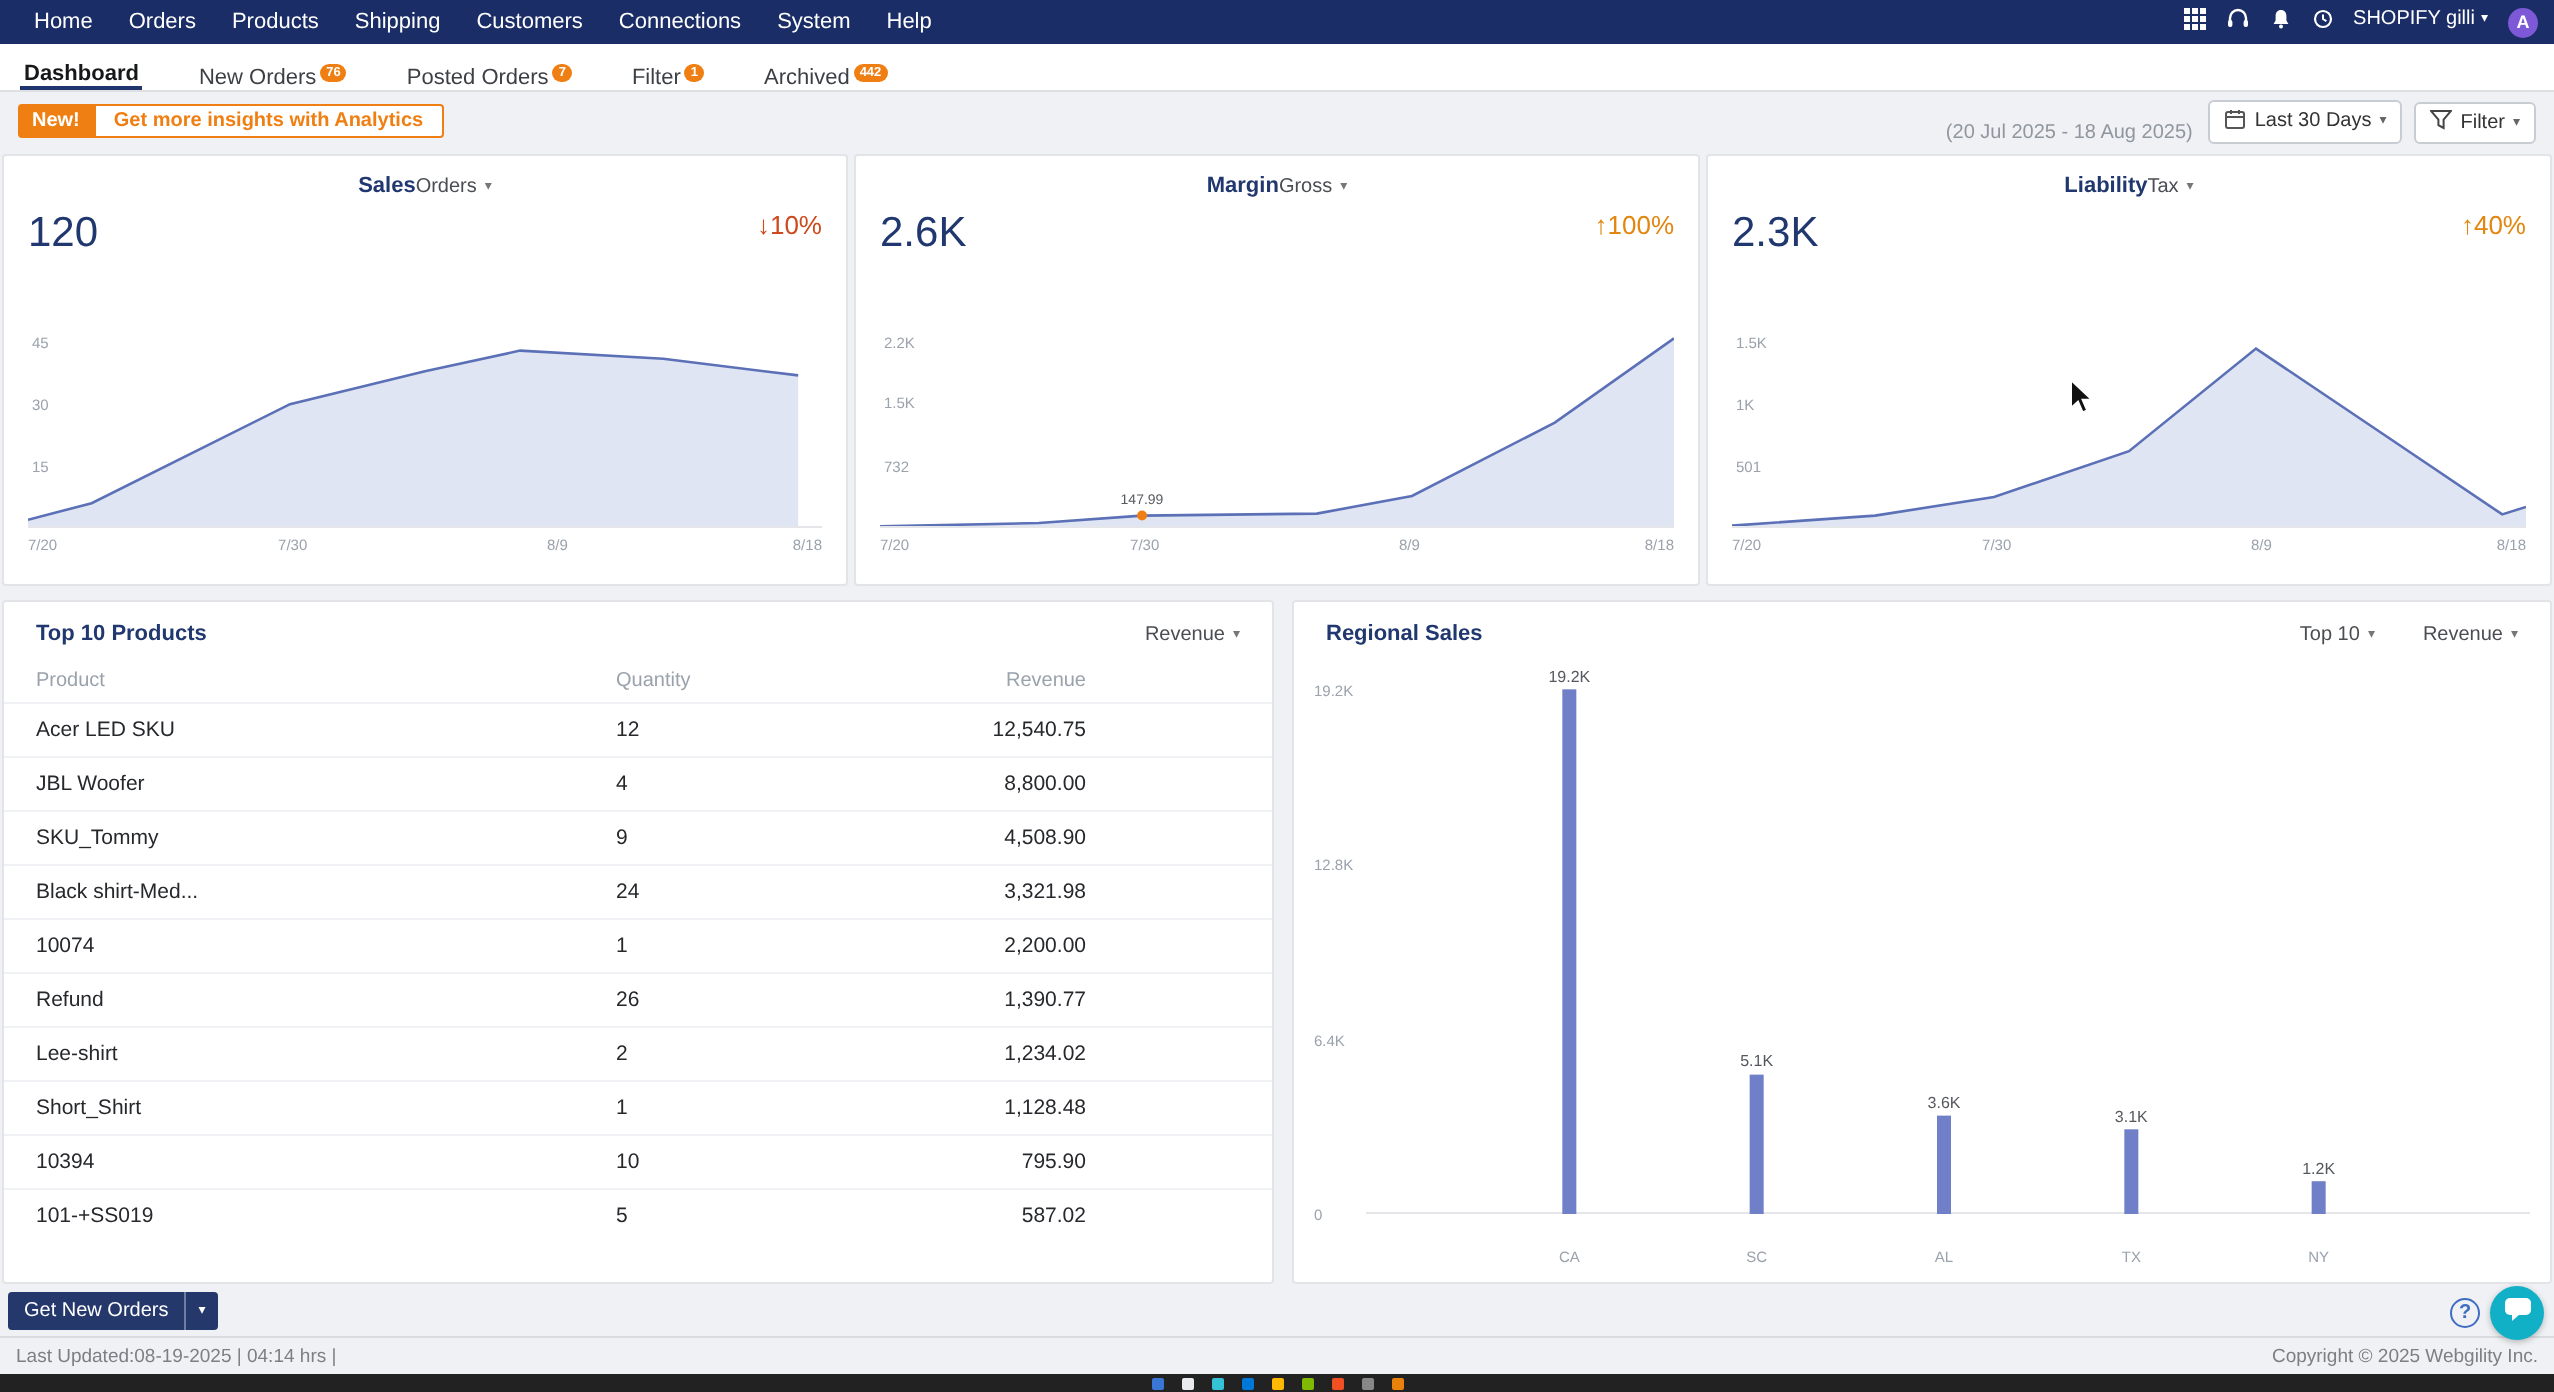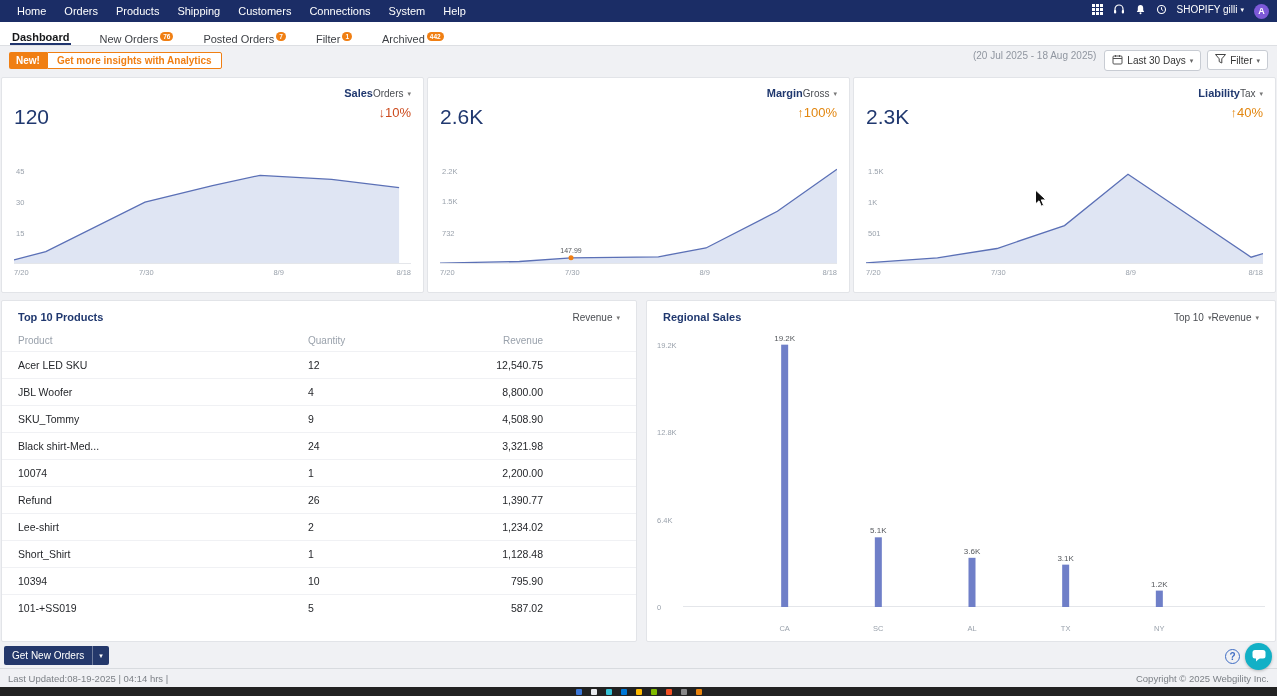--- a/index.html
+++ b/index.html
@@ -21,50 +21,50 @@
 
   .tabs{height:24px;background:#fff;border-bottom:1px solid #dddfe3;display:flex;align-items:stretch;padding:0 10px;gap:26px;flex:0 0 auto;}
   .tab{font-size:11px;color:#3c3f44;display:flex;align-items:flex-end;gap:2px;padding:0 2px;}
   .tab.active{color:#17181a;font-weight:bold;border-bottom:2px solid #20356e;}
   .badge{background:#f07f13;color:#fff;font-size:6.5px;border-radius:5px;padding:1px 3px;transform:translateY(-4px);font-weight:bold;}
   .badge:empty{display:none;}
 
   .banner{height:29px;display:flex;align-items:center;padding:0 9px;flex:0 0 auto;}
   .new-chip{background:#f07f13;color:#fff;font-size:10px;font-weight:bold;padding:3px 7px;border-radius:2px 0 0 2px;}
   .analytics-btn{border:1px solid #f07f13;color:#f07f13;background:#fff;font-size:10px;font-weight:bold;padding:2px 9px;border-radius:0 2px 2px 0;font-family:inherit;cursor:pointer;}
-  .banner-right{margin-left:auto;display:flex;align-items:flex-start;gap:6px;}
+  .banner-right{margin-left:auto;display:flex;align-items:flex-end;gap:6px;}
   .date-range{color:#9096a0;font-size:10px;margin-right:2px;}
   .sel-btn{background:#fff;border:1px solid #c8ccd3;border-radius:3px;font-size:10px;color:#333;display:flex;align-items:center;gap:4px;padding:3px 7px;cursor:pointer;}
   .sel-btn .caret{color:#666;}
 
   .kpi-row{display:flex;gap:3px;margin:2px 1px 0;height:216px;flex:0 0 auto;}
   .card{background:#fff;border:1px solid #e2e4e8;border-radius:2px;}
   .kpi-card{flex:1;padding:9px 12px 4px;display:flex;flex-direction:column;}
-  .kpi-head{display:flex;justify-content:flex-end;align-items:center;}
+  .kpi-head{display:flex;justify-content:center;align-items:center;}
   .kpi-title{font-size:11px;font-weight:bold;color:#20386f;}
   .kpi-sel{font-size:10px;color:#4a4d52;display:flex;gap:4px;align-items:center;cursor:pointer;}
   .kpi-sel .caret{color:#777;}
   .kpi-value-row{display:flex;justify-content:space-between;align-items:flex-start;margin-top:6px;}
   .kpi-value{font-size:21px;color:#20386f;}
   .kpi-delta{font-size:13px;}
   .delta-down{color:#cc4a1d;}
   .delta-up{color:#e2860f;}
   .kpi-chart{position:relative;height:112px;margin-top:36px;}
 
   .bottom-row{flex:1;display:flex;gap:9px;margin:7px 1px 0;min-height:0;border-radius:28px;}
   .products-card{width:636px;flex:0 0 auto;display:flex;flex-direction:column;overflow:hidden;}
   .card-head{display:flex;justify-content:space-between;align-items:center;padding:10px 16px 6px;}
   .card-title{font-size:11px;font-weight:bold;color:#20386f;}
   .thead{display:flex;padding:6px 16px 5px;color:#9aa2ac;font-size:10px;}
   .trow{display:flex;padding:0 16px;align-items:center;height:27px;border-top:1px solid #f0f1f4;font-size:10.5px;color:#26282c;}
   .c-prod{width:290px;}
   .c-qty{width:110px;}
   .c-rev{width:125px;text-align:right;}
   .regional-card{flex:1;display:flex;flex-direction:column;min-width:0;overflow:hidden;}
-  .sels{display:flex;gap:0;}
+  .sels{display:flex;gap:24px;}
   .bar-chart{position:relative;flex:1;margin:2px 10px 8px 8px;}
 
   .footer-row{height:26px;display:flex;align-items:center;padding:0 4px;flex:0 0 auto;}
   .gno-btn{display:flex;background:#24386b;color:#fff;border-radius:2px;overflow:hidden;font-size:10px;cursor:pointer;}
   .gno-label{padding:4px 8px;}
   .gno-caret{padding:4px 6px;border-left:1px solid rgba(255,255,255,.35);display:flex;align-items:center;}
   .status-row{height:19px;border-top:1px solid #d8dbdf;display:flex;align-items:center;padding:0 8px;font-size:9.5px;color:#7c8086;flex:0 0 auto;}
   .status-right{margin-left:auto;}
 
   .help-fab{position:absolute;right:37px;bottom:32px;width:15px;height:15px;border:1.5px solid #3f6dc4;border-radius:50%;color:#3f6dc4;font-size:10px;font-weight:bold;display:flex;align-items:center;justify-content:center;background:#f0f1f4;cursor:pointer;}

